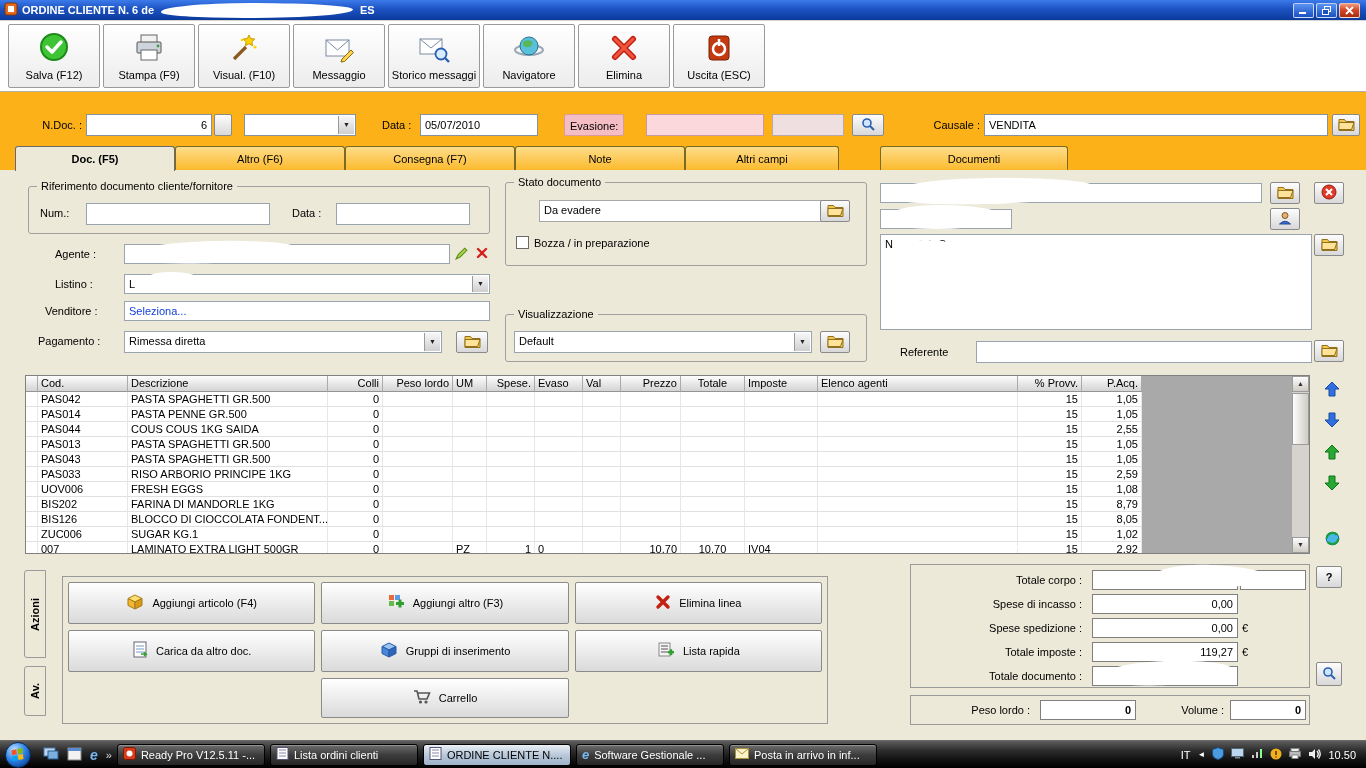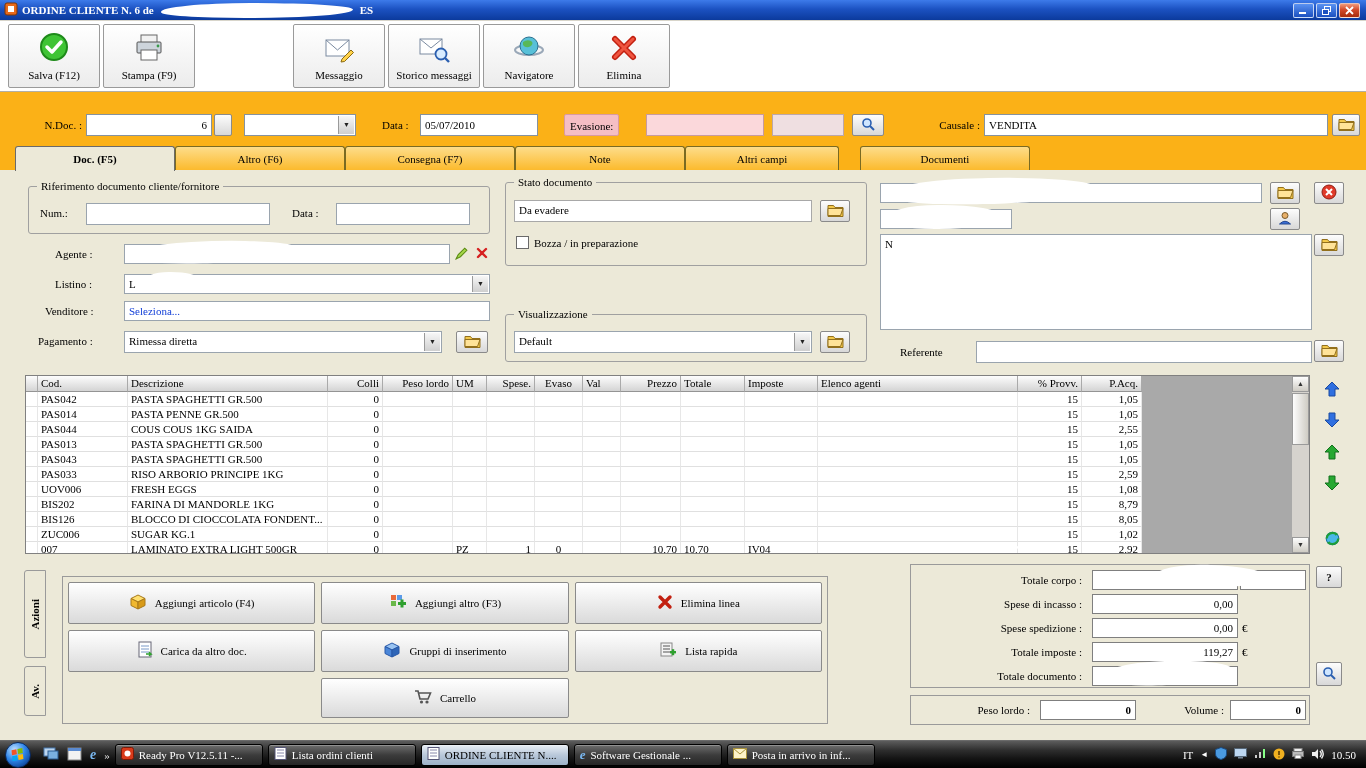--- a/index.html
+++ b/index.html
@@ -1,18 +1,18 @@
 <!DOCTYPE html>
 <html><head>
 <meta charset="utf-8">
 <style>
   *{box-sizing:border-box;margin:0;padding:0}
   html,body{background:#000}
   .screen{position:relative;width:1366px;height:768px;overflow:hidden;background:#84cc16;
-          font-family:Liberation Serif, serif;font-size:11px;color:#000}
+          font-family:Liberation Sans, sans-serif;font-size:11px;color:#000}
   .abs{position:absolute}
   
   .titlebar{position:absolute;left:0;top:0;width:1366px;height:20px;
     background:linear-gradient(#3d7bea,#1c52c2 45%,#0b3a9c);display:flex;align-items:center;
     color:#fff;font-weight:bold;padding:0 4px;gap:4px}
   .wbtns{margin-left:auto;display:flex;gap:2px;padding-right:2px}
   .wbtn{width:21px;height:15px;border:1px solid rgba(255,255,255,.7);border-radius:2px;
     background:linear-gradient(#5a92f2,#1b50c0);display:flex;align-items:center;justify-content:center}
   .wbtn.close{background:linear-gradient(#f29a7a,#d2492a 45%,#a82c0c)}
   .tblob{display:inline-block;width:192px;height:15px;background:#fff;border-radius:48% 52% 55% 45%/62% 45% 58% 40%;vertical-align:middle;margin:0 3px}
@@ -48,22 +48,22 @@
   .grid{position:absolute;left:25px;top:375px;width:1285px;height:179px;border:1px solid #808080;background:#a9a9a9;display:flex}
   .gmain{width:1268px;overflow:hidden}
   .ghead-row{display:flex;height:16px}
   .ghead{background:linear-gradient(#fdfdfd,#d4d4d4);border-right:1px solid #aaa;border-bottom:1px solid #949494;
     padding:0 3px;line-height:15px;white-space:nowrap;overflow:hidden}
   .gbody{height:163px;overflow:hidden}
   .grow{display:flex;height:15px}
   .gcell{background:#fff;border-right:1px solid #e7e7e7;border-bottom:1px solid #e0e0e0;padding:0 3px;line-height:14px;white-space:nowrap;overflow:hidden}
   .col-sel{width:12px}.col-cod{width:90px}.col-descrizione{width:200px}.col-colli{width:55px;text-align:right}
   .col-peso_lordo{width:70px;text-align:right}.col-um{width:34px}.col-quant{width:48px;text-align:right}
-  .col-evaso{width:48px;text-align:center}.col-val{width:38px}.col-prezzo{width:60px;text-align:right}
-  .col-totale{width:64px;text-align:left}.col-imposte{width:73px}.col-elenco_agenti{width:200px}
+  .col-evaso{width:48px;text-align:left}.col-val{width:38px}.col-prezzo{width:60px;text-align:right}
+  .col-totale{width:64px;text-align:center}.col-imposte{width:73px}.col-elenco_agenti{width:200px}
   .col-provv{width:64px;text-align:right}.col-pacq{width:60px;text-align:right}
   .vscroll{width:17px;background:#d6d3ce;display:flex;flex-direction:column}
   .sbtn{height:16px;border:1px solid #9a9a9a;background:linear-gradient(#fdfdfd,#cfccc4);font-size:7px;text-align:center;line-height:14px;color:#333}
   .sthumb{height:52px;margin-top:1px;border:1px solid #9a9a9a;background:linear-gradient(90deg,#fdfdfd,#cfccc4)}
   .rail{position:absolute;left:1318px;width:28px;height:28px;display:flex;align-items:center;justify-content:center}
   
   .vtab{position:absolute;left:24px;width:22px;border:1px solid #9a9a9a;border-radius:3px 0 0 3px;background:#ECE9D8;
     display:flex;align-items:center;justify-content:center}
   .vtab span{writing-mode:vertical-rl;transform:rotate(180deg);font-weight:bold}
   .actwrap{position:absolute;left:62px;top:576px;width:766px;height:148px;border:1px solid #9a9a9a;background:#ECE9D8;
@@ -134,20 +134,29 @@
     </div>
     <div class="tbtn" style="left:103px">
       <span><svg width="34" height="34" viewBox="0 0 34 34">
             <rect x="9" y="4" width="16" height="8" fill="#f2f2f2" stroke="#666"></rect>
             <rect x="5" y="11" width="24" height="11" rx="1" fill="#cdd4db" stroke="#555"></rect>
             <circle cx="26" cy="15" r="1.4" fill="#3a9a4a"></circle>
             <rect x="9" y="19" width="16" height="10" fill="#fff" stroke="#666"></rect>
           </svg></span>
       <span class="lab">Stampa (F9)</span>
     </div>
+    <div class="tbtn" style="left:198px">
+      <span><svg width="34" height="34" viewBox="0 0 34 34">
+            <line x1="7" y1="28" x2="19" y2="16" stroke="#8a5a20" stroke-width="3.2"></line>
+            <path d="M22 4l1.7 3.6 4 .5-2.9 2.7.8 3.9-3.6-2-3.6 2 .8-3.9L16.3 8.1l4-.5z" fill="#ffd200" stroke="#c89a00"></path>
+            <circle cx="28" cy="16" r="1.6" fill="#ffd200"></circle>
+            <circle cx="15" cy="9" r="1.3" fill="#ffd200"></circle>
+          </svg></span>
+      <span class="lab">Visual. (F10)</span>
+    </div>
     <div class="tbtn" style="left:293px">
       <span><svg width="34" height="34" viewBox="0 0 34 34">
             <rect x="4" y="9" width="23" height="16" fill="#fff" stroke="#7a8aa0"></rect>
             <path d="M4 9 L15.5 19 27 9" fill="none" stroke="#7a8aa0"></path>
             <path d="M20 28 L29 19 31.5 21.5 22.5 30.5 19 31z" fill="#ffd24a" stroke="#8a6a12"></path>
           </svg></span>
       <span class="lab">Messaggio</span>
     </div>
     <div class="tbtn" style="left:388px">
       <span><svg width="34" height="34" viewBox="0 0 34 34">
@@ -165,20 +174,28 @@
             <path d="M11 11 q4-3 8-1 q3 2 0 5 q-5 3-8-1z" fill="#58b858"></path>
           </svg></span>
       <span class="lab">Navigatore</span>
     </div>
     <div class="tbtn" style="left:578px">
       <span><svg width="34" height="34" viewBox="0 0 34 34">
             <path d="M8 8 L26 26 M26 8 L8 26" stroke="#c22010" stroke-width="6" stroke-linecap="round"></path>
             <path d="M8 8 L26 26 M26 8 L8 26" stroke="#f05540" stroke-width="3" stroke-linecap="round"></path>
           </svg></span>
       <span class="lab">Elimina</span>
+    </div>
+    <div class="tbtn" style="left:673px">
+      <span><svg width="34" height="34" viewBox="0 0 34 34">
+            <rect x="7" y="5" width="20" height="24" rx="3" fill="#c33a10" stroke="#7a2008"></rect>
+            <circle cx="17" cy="18" r="6" fill="none" stroke="#fff" stroke-width="2.5"></circle>
+            <line x1="17" y1="8" x2="17" y2="15" stroke="#fff" stroke-width="2.5"></line>
+          </svg></span>
+      <span class="lab">Uscita (ESC)</span>
     </div>
   </div>
 
   <div class="gold"></div>
   <span class="glabel" style="left:28px;top:114px;width:54px;text-align:right">N.Doc. :</span>
   <div class="tfield" style="left:86px;top:114px;width:126px;text-align:right">6</div>
   <div class="btn-sm" style="left:214px;top:114px;width:18px;height:22px"></div>
   <div class="tfield" style="left:244px;top:114px;width:112px">
       <span class="carrow">▼</span>
     </div>
@@ -210,21 +227,21 @@
     </div>
   <div class="tab" style="left:345px;width:170px">
       <span>Consegna (F7)</span>
     </div>
   <div class="tab" style="left:515px;width:170px">
       <span>Note</span>
     </div>
   <div class="tab" style="left:685px;width:154px">
       <span>Altri campi</span>
     </div>
-  <div class="tab" style="left:860px;width:170px">
+  <div class="tab" style="left:880px;width:188px">
       <span>Documenti</span>
     </div>
 
   <div class="panel"></div>
 
   <div class="group" style="left:28px;top:186px;width:462px;height:48px">
     <span class="gtitle">Riferimento documento cliente/fornitore</span>
   </div>
   <span class="plabel" style="left:40px;top:203px;width:42px;text-align:left">Num.:</span>
   <div class="ffield" style="left:86px;top:203px;width:184px;height:22px"></div>
@@ -251,21 +268,21 @@
   <div class="btn-sm" style="left:456px;top:331px;width:32px;height:22px">
       <span><svg width="17" height="14" viewBox="0 0 17 14">
           <path d="M1 2.5h5.5l1.5 2H16v9H1z" fill="#f3c84a" stroke="#93701c"></path>
           <path d="M1 5.5h15l-2.5 7H1z" fill="#ffe398" stroke="#93701c"></path>
         </svg></span>
     </div>
 
   <div class="group" style="left:505px;top:182px;width:362px;height:84px">
     <span class="gtitle">Stato documento</span>
   </div>
-  <div class="ffield" style="left:514px;top:200px;width:298px;height:22px;border-color:#a8a8a8">Da evadere</div>
+  <div class="ffield" style="left:539px;top:200px;width:298px;height:22px;border-color:#a8a8a8">Da evadere</div>
   <div class="btn-sm" style="left:820px;top:200px;width:30px;height:22px">
       <span><svg width="17" height="14" viewBox="0 0 17 14">
           <path d="M1 2.5h5.5l1.5 2H16v9H1z" fill="#f3c84a" stroke="#93701c"></path>
           <path d="M1 5.5h15l-2.5 7H1z" fill="#ffe398" stroke="#93701c"></path>
         </svg></span>
     </div>
   <div class="cb" style="left:516px;top:236px"></div>
   <span class="plabel" style="left:534px;top:233px;text-align:left">Bozza / in preparazione</span>
 
   <div class="group" style="left:505px;top:314px;width:362px;height:48px">

